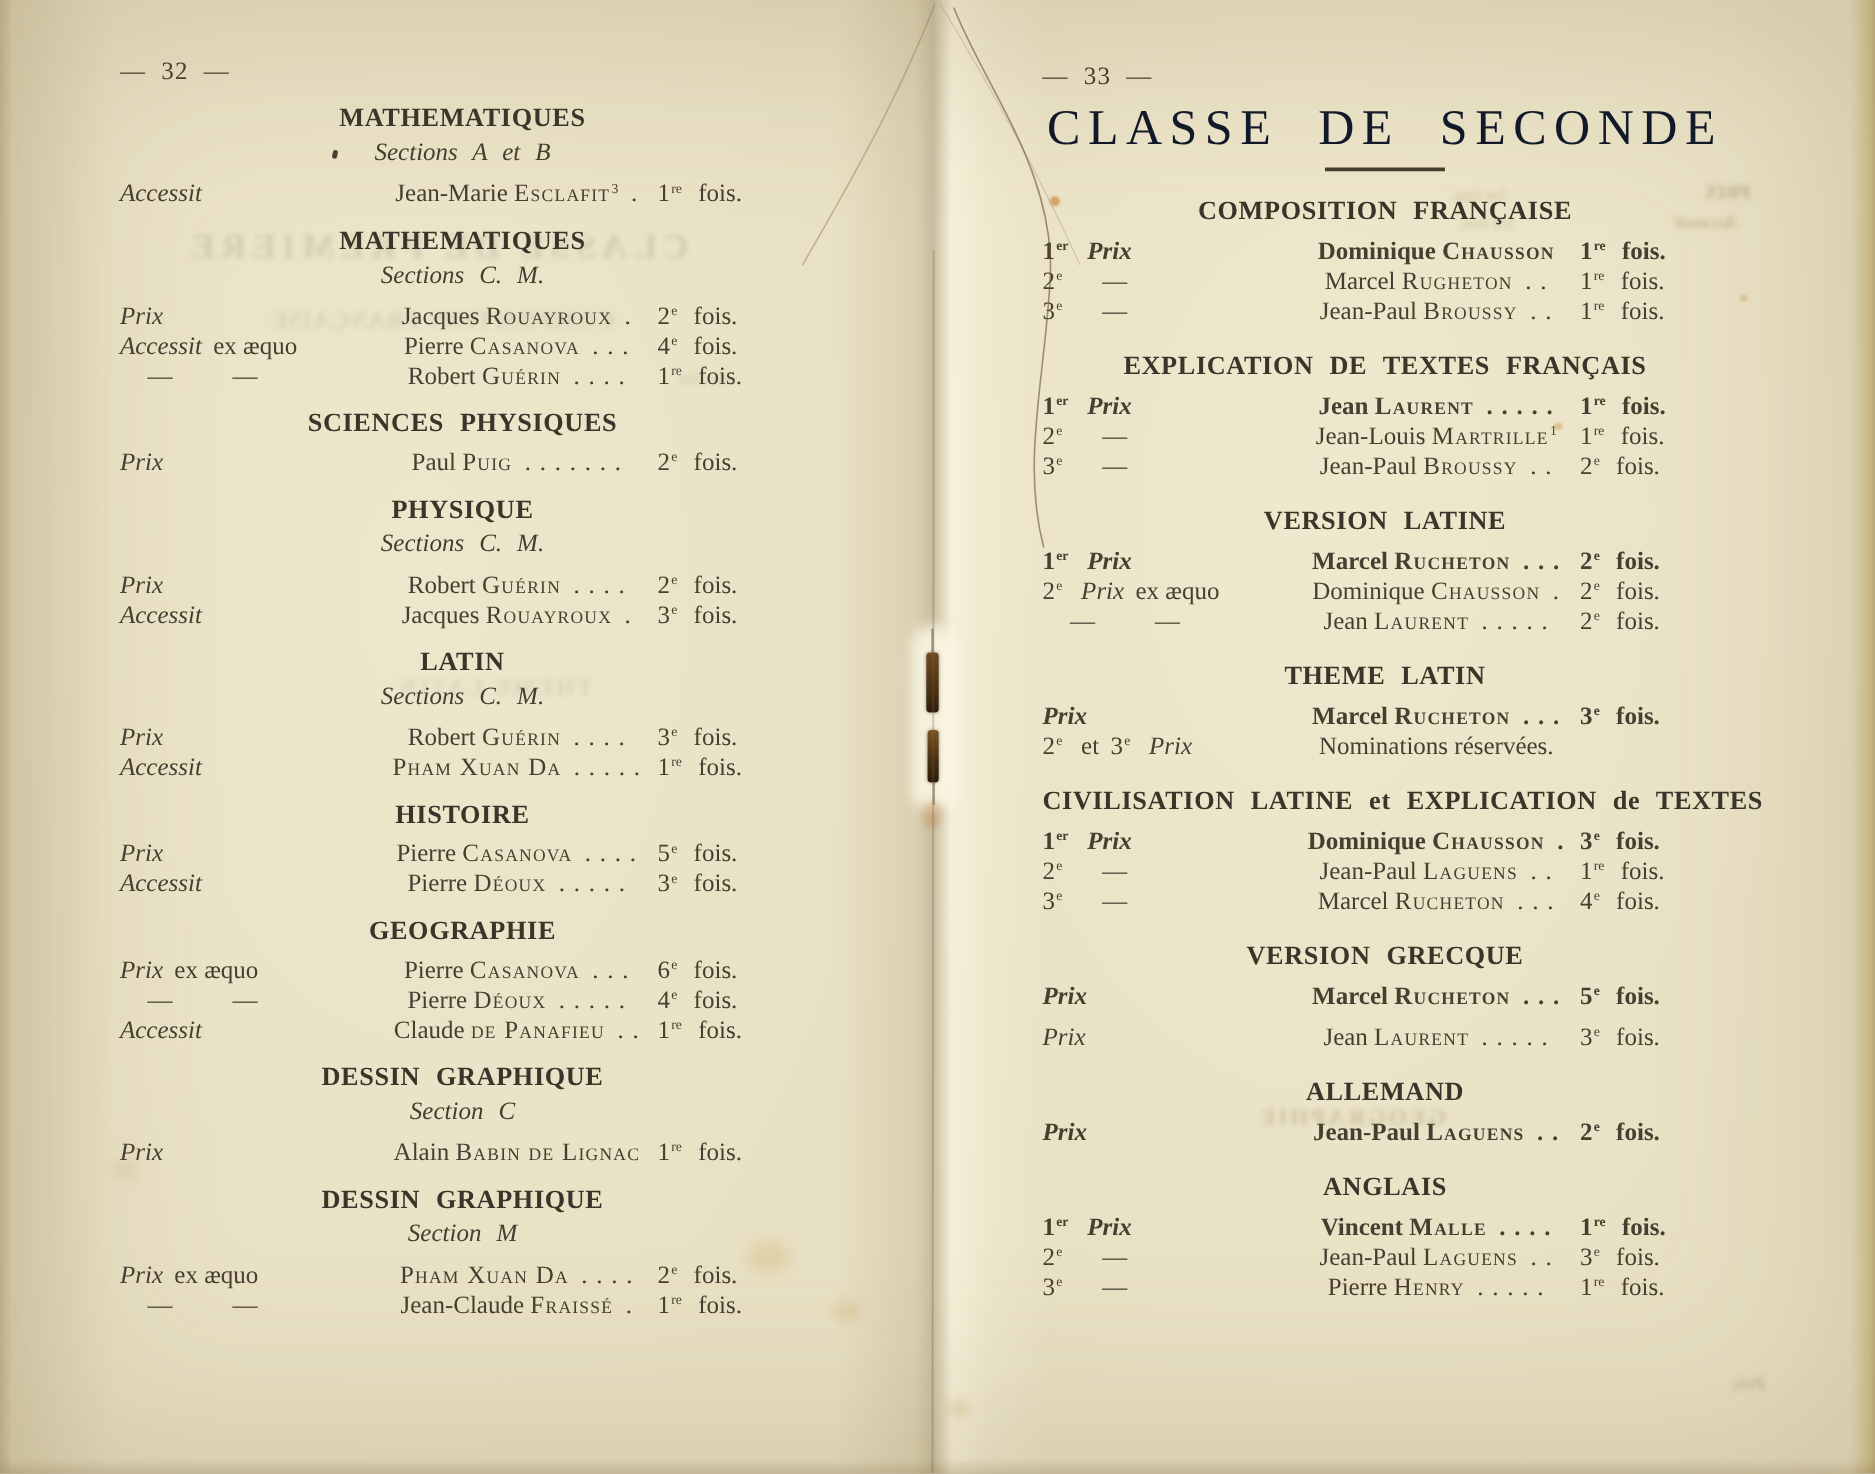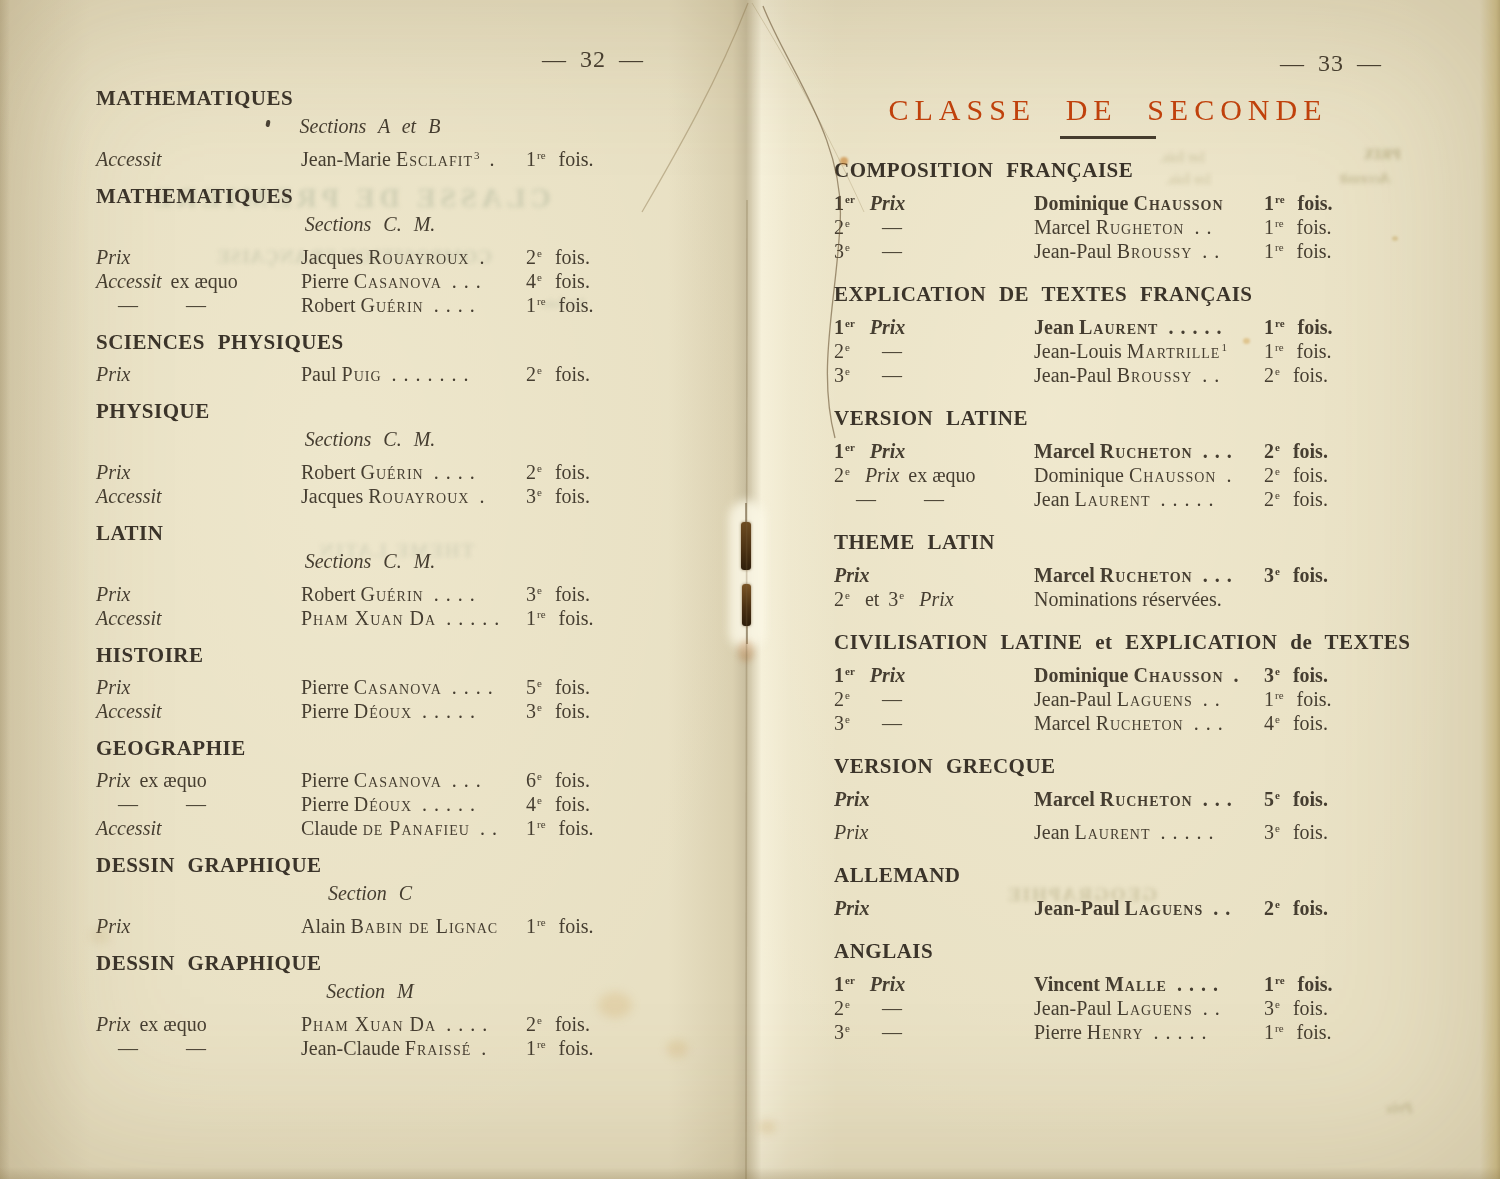--- a/index.html
+++ b/index.html
@@ -64,40 +64,40 @@
   .g8{left:1386px;top:1100px;font-size:15px;font-style:italic;color:rgba(150,140,88,.4);}
   .g9{left:318px;top:540px;font-size:19px;letter-spacing:2px;color:rgba(128,146,120,.18);}
 
   svg.overlay{position:absolute;left:0;top:0;pointer-events:none;}
 
   
   .page{position:absolute;top:0;height:100%;}
   #page-left{left:0;width:748px;padding:46px 104px 0 96px;}
   #page-right{left:752px;width:748px;padding:50px 118px 0 82px;}
 
-  .pagenum{text-align:right;font-size:24px;letter-spacing:1px;word-spacing:6px;color:#453d30;}
-
-  .main-title{margin-top:16px;text-align:center;font-size:30px;letter-spacing:6px;
-              word-spacing:16px;color:#c2410c;white-space:nowrap;}
+  .pagenum{text-align:left;font-size:20px;letter-spacing:1px;word-spacing:6px;color:#453d30;}
+
+  .main-title{margin-top:5px;text-align:center;font-size:40px;letter-spacing:6px;
+              word-spacing:16px;color:#0f172a;white-space:nowrap;}
   .title-rule{width:96px;height:3px;background:#453c2e;margin:9px auto 2px;}
 
-  .sec-title{font-weight:bold;font-size:21px;line-height:24px;text-align:left;
+  .sec-title{font-weight:bold;font-size:21px;line-height:24px;text-align:center;
              letter-spacing:.5px;word-spacing:7px;color:#3b342a;margin-top:13px;white-space:nowrap;}
   .sec-sub{font-style:italic;font-size:20px;line-height:25px;text-align:center;
            word-spacing:7px;margin-top:4px;color:#453d30;}
   .section{margin-bottom:7px;}
   #page-right .sec-title{margin-top:19px;}
   #page-right .section{margin-bottom:9px;}
 
   .row{display:flex;font-size:20px;line-height:24px;white-space:nowrap;}
   .sec-title + .row,.sec-sub + .row{margin-top:8px;}
   #page-right .sec-title + .row{margin-top:9px;font-weight:bold;}
   .lbl{flex:0 0 205px;}
   #page-right .lbl{flex:0 0 200px;}
-  .nm{flex:1 1 auto;overflow:hidden;}
+  .nm{flex:1 1 auto;overflow:hidden;text-align:center;}
   .tm{flex:0 0 118px;}
   .tok{display:inline-block;}
   .tok+.tok{margin-left:9px;}
   .lbl .num+.tok{margin-left:15px;}
   .lbl .tok.dash{margin-left:22px;}
   .lbl .num+.tok.dash{margin-left:32px;}
   .lbl .tok.dash+.tok.dash{margin-left:48px;}
   .tok.it{font-style:italic;}
   .caps{font-variant:small-caps;letter-spacing:1px;}
   sup{font-size:11px;line-height:0;vertical-align:baseline;position:relative;top:-7px;margin-left:1px;}

